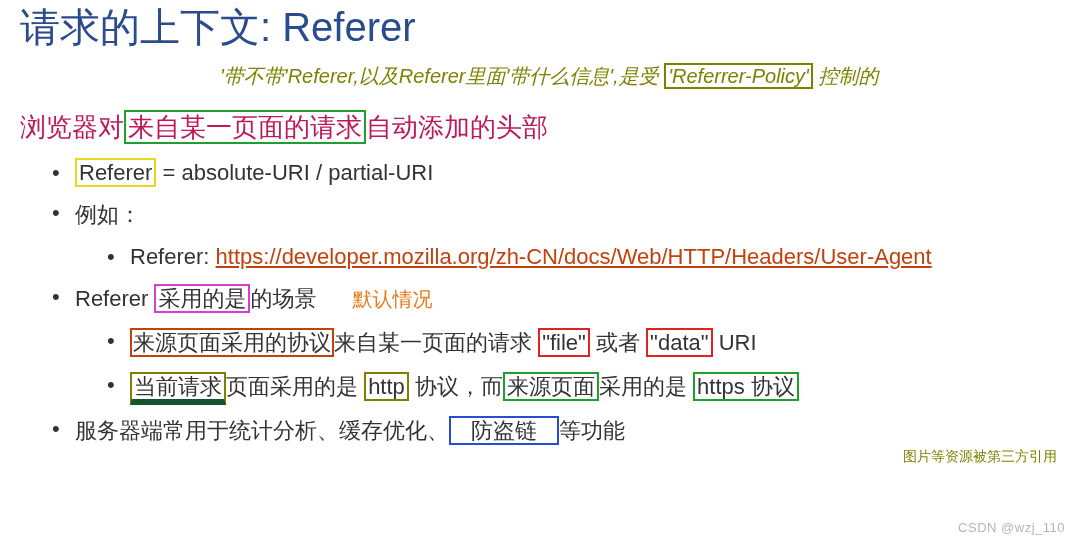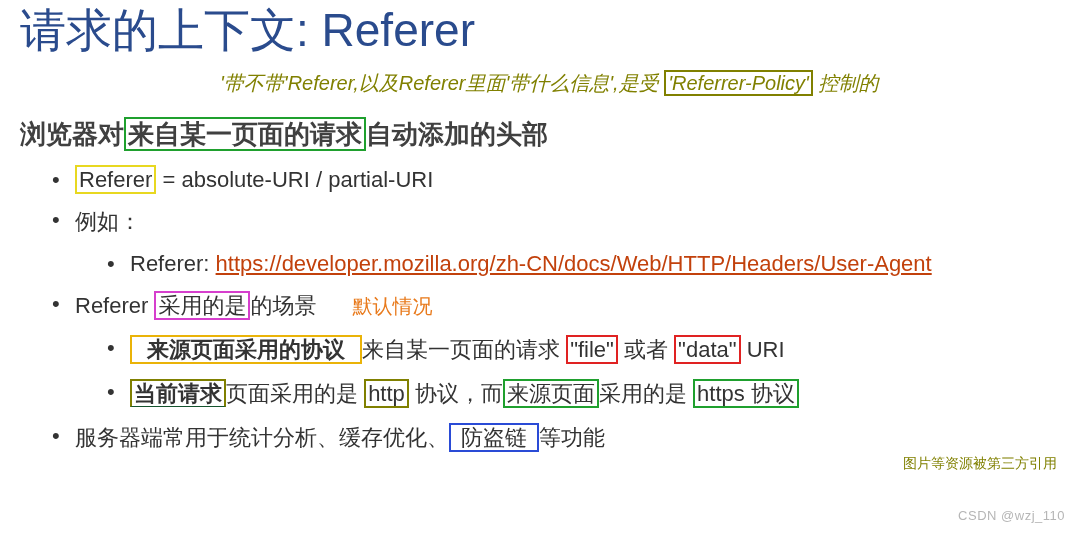--- a/index.html
+++ b/index.html
@@ -5,36 +5,36 @@
     * { margin: 0; padding: 0; box-sizing: border-box; }
     body {
       width: 1077px;
       height: 547px;
       font-family: "Microsoft YaHei", "Segoe UI", sans-serif;
       background: #ffffff;
       padding: 0 20px;
       position: relative;
     }
     .title {
-      font-size: 46px;
+      font-size: 40px;
       font-weight: 300;
       color: #2a4b8d;
       margin-bottom: 8px;
     }
     .subtitle {
       font-size: 20px;
       color: #808000;
       margin-left: 200px;
       margin-bottom: 20px;
       font-style: italic;
     }
     .heading {
       font-size: 26px;
-      font-weight: bold;
-      color: #404040;
+      font-weight: normal;
+      color: #be185d;
       margin-bottom: 15px;
     }
     ul {
       list-style: none;
     }
     ul.level1 > li {
       font-size: 22px;
       color: #333;
       margin-bottom: 14px;
       padding-left: 55px;
@@ -60,45 +60,45 @@
       left: 32px;
       top: 0;
     }
     .link {
       color: #c2410c;
       text-decoration: underline;
     }
     .box-yellow { border: 2px solid #e8d820; padding: 0 2px; }
     .box-green { border: 2px solid #1fa02e; padding: 0 2px; }
     .box-magenta { border: 2px solid #d63fcd; padding: 0 2px; }
-    .box-cyan { border: 2px solid #eab308; padding: 0 15px; font-weight: bold; }
+    .box-cyan { border: 2px solid #c2410c; padding: 0 1px; }
     .box-red { border: 2px solid #e02222; padding: 0 2px; }
     .box-olive { border: 2px solid #808000; padding: 0 2px; }
-    .box-blue { border: 2px solid #2a4bd6; padding: 0 10px; }
+    .box-blue { border: 2px solid #2a4bd6; padding: 0 20px; }
     .note-orange {
       color: #e87a1c;
       font-size: 20px;
       margin-left: 30px;
     }
     .note-olive-small {
       color: #808000;
       font-size: 14px;
       text-align: right;
       margin-top: 2px;
     }
     .watermark {
       position: absolute;
       right: 12px;
-      bottom: 24px;
+      bottom: 12px;
       font-size: 13px;
       color: rgba(120,120,120,0.55);
       letter-spacing: 0.5px;
       text-align: right;
     }
-    .underline-olive { border-bottom: 1px solid #14532d; font-weight: bold; }
+    .underline-olive { border-bottom: 6px solid #14532d; }
   </style>
 </head>
 <body>
 
 <div class="title">请求的上下文: Referer</div>
 
 <div class="subtitle">
   <span>'带不带'Referer,以及Referer里面'带什么信息',是受 </span><span class="box-olive">'Referrer-Policy'</span><span> 控制的</span>
 </div>
 

